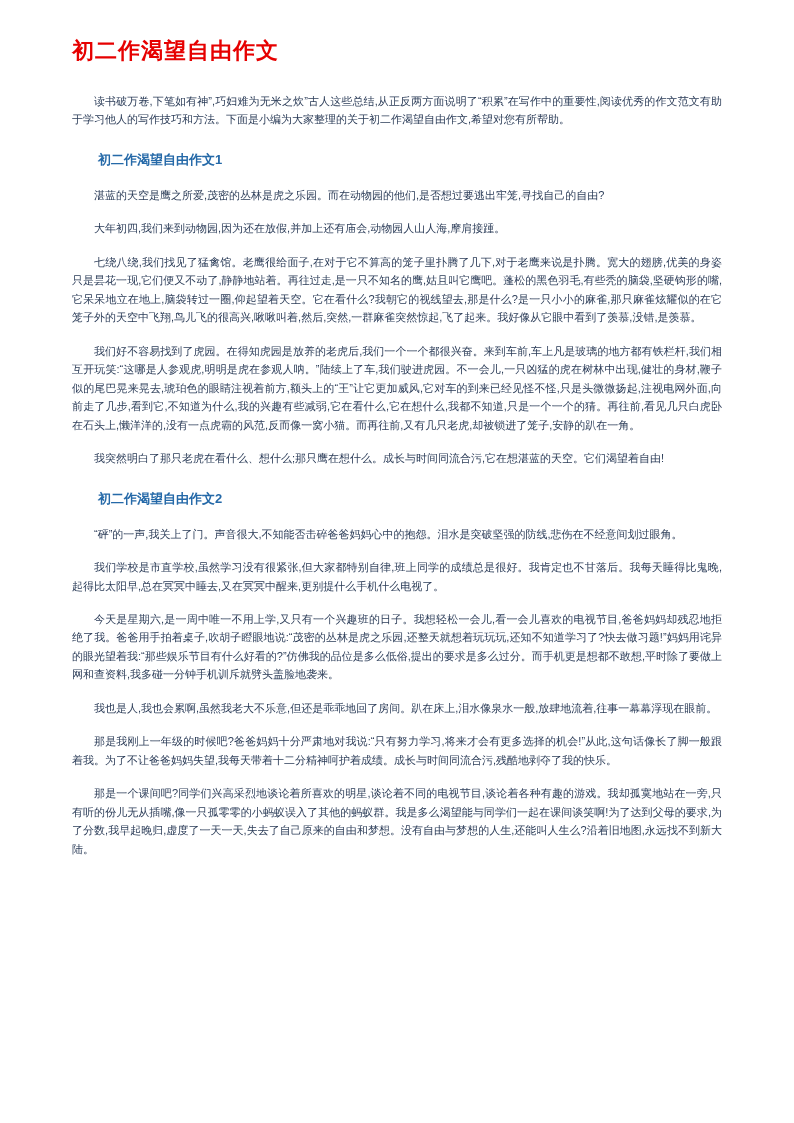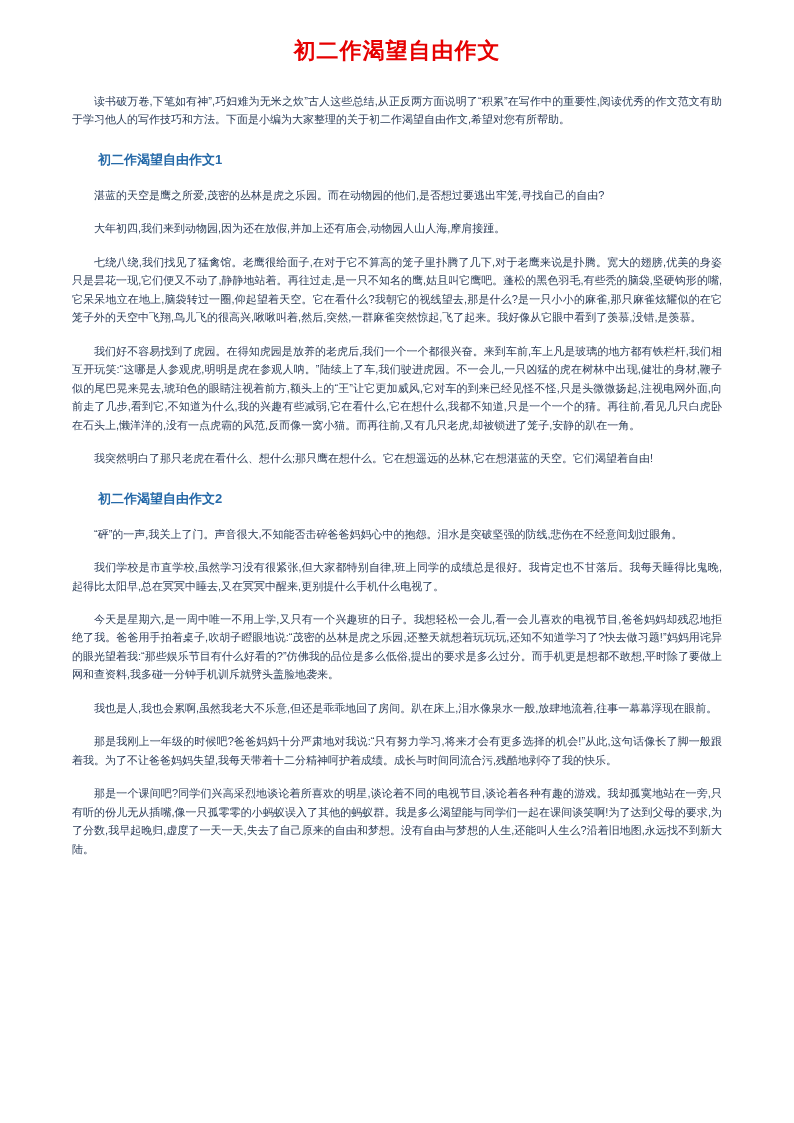--- a/index.html
+++ b/index.html
@@ -9,21 +9,20 @@
   }
   .page {
     width: 794px;
     height: 1123px;
     margin: 0 auto;
     background: #ffffff;
     padding: 30px 72px 40px 72px;
     overflow: hidden;
   }
   .doc-title {
-    text-align: center;
     color: #e60000;
     font-size: 22px;
     font-weight: bold;
     letter-spacing: 1px;
     margin: 6px 0 26px 0;
   }
   .body-para {
     color: #2b3c58;
     font-size: 11px;
     line-height: 1.68;
@@ -48,21 +47,21 @@
   <h1 class="doc-title">初二作渴望自由作文</h1>
 
   <p class="body-para">读书破万卷,下笔如有神”,巧妇难为无米之炊”古人这些总结,从正反两方面说明了“积累”在写作中的重要性,阅读优秀的作文范文有助于学习他人的写作技巧和方法。下面是小编为大家整理的关于初二作渴望自由作文,希望对您有所帮助。</p>
 
   <h2 class="section-heading">初二作渴望自由作文1</h2>
 
   <p class="body-para">湛蓝的天空是鹰之所爱,茂密的丛林是虎之乐园。而在动物园的他们,是否想过要逃出牢笼,寻找自己的自由?</p>
   <p class="body-para">大年初四,我们来到动物园,因为还在放假,并加上还有庙会,动物园人山人海,摩肩接踵。</p>
   <p class="body-para">七绕八绕,我们找见了猛禽馆。老鹰很给面子,在对于它不算高的笼子里扑腾了几下,对于老鹰来说是扑腾。宽大的翅膀,优美的身姿只是昙花一现,它们便又不动了,静静地站着。再往过走,是一只不知名的鹰,姑且叫它鹰吧。蓬松的黑色羽毛,有些秃的脑袋,坚硬钩形的嘴,它呆呆地立在地上,脑袋转过一圈,仰起望着天空。它在看什么?我朝它的视线望去,那是什么?是一只小小的麻雀,那只麻雀炫耀似的在它笼子外的天空中飞翔,鸟儿飞的很高兴,啾啾叫着,然后,突然,一群麻雀突然惊起,飞了起来。我好像从它眼中看到了羡慕,没错,是羡慕。</p>
   <p class="body-para">我们好不容易找到了虎园。在得知虎园是放养的老虎后,我们一个一个都很兴奋。来到车前,车上凡是玻璃的地方都有铁栏杆,我们相互开玩笑:“这哪是人参观虎,明明是虎在参观人呐。”陆续上了车,我们驶进虎园。不一会儿,一只凶猛的虎在树林中出现,健壮的身材,鞭子似的尾巴晃来晃去,琥珀色的眼睛注视着前方,额头上的“王”让它更加威风,它对车的到来已经见怪不怪,只是头微微扬起,注视电网外面,向前走了几步,看到它,不知道为什么,我的兴趣有些减弱,它在看什么,它在想什么,我都不知道,只是一个一个的猜。再往前,看见几只白虎卧在石头上,懒洋洋的,没有一点虎霸的风范,反而像一窝小猫。而再往前,又有几只老虎,却被锁进了笼子,安静的趴在一角。</p>
-  <p class="body-para">我突然明白了那只老虎在看什么、想什么;那只鹰在想什么。它在想遥远的丛林,它在想湛蓝的天空。它们渴望着自由!</p>
+  <p class="body-para">我突然明白了那只老虎在看什么、想什么;那只鹰在想什么。成长与时间同流合污,它在想湛蓝的天空。它们渴望着自由!</p>
 
   <h2 class="section-heading">初二作渴望自由作文2</h2>
 
   <p class="body-para">“砰”的一声,我关上了门。声音很大,不知能否击碎爸爸妈妈心中的抱怨。泪水是突破坚强的防线,悲伤在不经意间划过眼角。</p>
   <p class="body-para">我们学校是市直学校,虽然学习没有很紧张,但大家都特别自律,班上同学的成绩总是很好。我肯定也不甘落后。我每天睡得比鬼晚,起得比太阳早,总在冥冥中睡去,又在冥冥中醒来,更别提什么手机什么电视了。</p>
   <p class="body-para">今天是星期六,是一周中唯一不用上学,又只有一个兴趣班的日子。我想轻松一会儿,看一会儿喜欢的电视节目,爸爸妈妈却残忍地拒绝了我。爸爸用手拍着桌子,吹胡子瞪眼地说:“茂密的丛林是虎之乐园,还整天就想着玩玩玩,还知不知道学习了?快去做习题!”妈妈用诧异的眼光望着我:“那些娱乐节目有什么好看的?”仿佛我的品位是多么低俗,提出的要求是多么过分。而手机更是想都不敢想,平时除了要做上网和查资料,我多碰一分钟手机训斥就劈头盖脸地袭来。</p>
   <p class="body-para">我也是人,我也会累啊,虽然我老大不乐意,但还是乖乖地回了房间。趴在床上,泪水像泉水一般,放肆地流着,往事一幕幕浮现在眼前。</p>
   <p class="body-para">那是我刚上一年级的时候吧?爸爸妈妈十分严肃地对我说:“只有努力学习,将来才会有更多选择的机会!”从此,这句话像长了脚一般跟着我。为了不让爸爸妈妈失望,我每天带着十二分精神呵护着成绩。成长与时间同流合污,残酷地剥夺了我的快乐。</p>
   <p class="body-para">那是一个课间吧?同学们兴高采烈地谈论着所喜欢的明星,谈论着不同的电视节目,谈论着各种有趣的游戏。我却孤寞地站在一旁,只有听的份儿无从插嘴,像一只孤零零的小蚂蚁误入了其他的蚂蚁群。我是多么渴望能与同学们一起在课间谈笑啊!为了达到父母的要求,为了分数,我早起晚归,虚度了一天一天,失去了自己原来的自由和梦想。没有自由与梦想的人生,还能叫人生么?沿着旧地图,永远找不到新大陆。</p>
 

